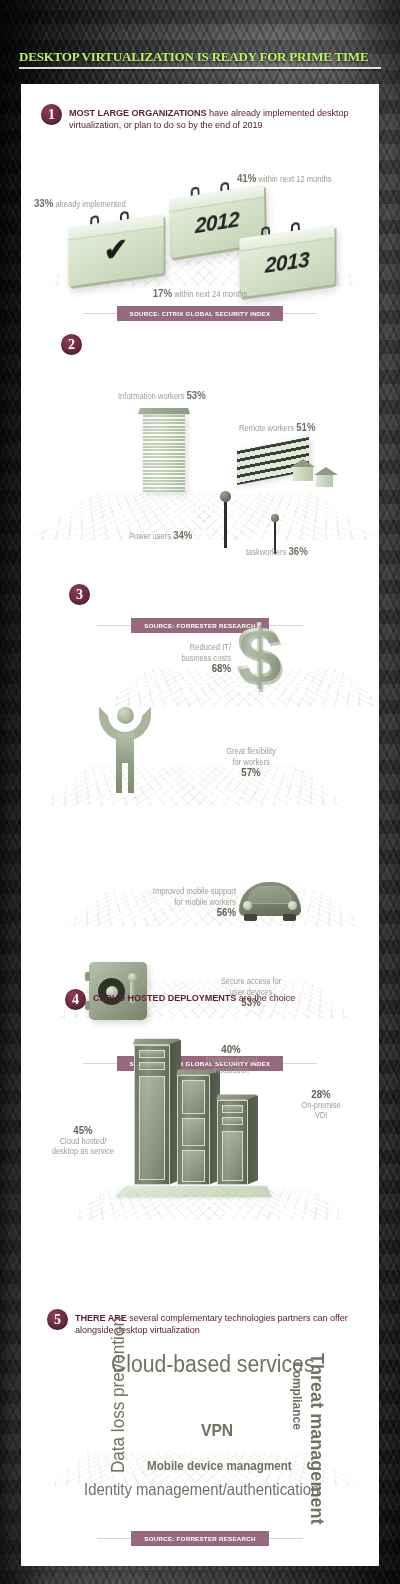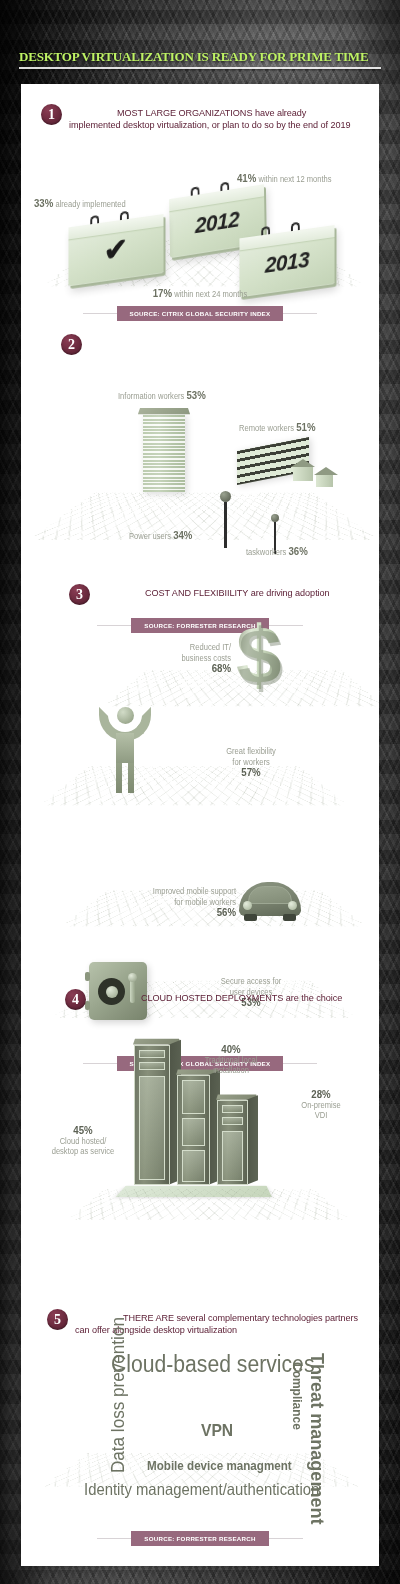--- a/index.html
+++ b/index.html
@@ -97,21 +97,21 @@
     box-shadow: inset 0 -1px 2px rgba(0,0,0,0.35);
   }
   .sec-title {
     color: #5d2137;
     font-size: 9.1px;
     line-height: 12.4px;
     font-weight: normal;
     letter-spacing: -0.05px;
     padding-top: 3px;
   }
-  .sec-title b { font-weight: normal; margin-left: 48px; }
+  .sec-title b { font-weight: bold; }
 
   
   .source-wrap {
     display: flex;
     align-items: center;
     justify-content: center;
     gap: 0;
   }
   .source-rule { width: 34px; height: 1px; background: #d8d3d6; }
   .source-badge {
@@ -491,23 +491,20 @@
     <div class="source-wrap" style="position:absolute; left:0; right:0; top:284px;">
       <div class="source-rule"></div>
       <div class="source-badge">SOURCE: FORRESTER RESEARCH</div>
       <div class="source-rule"></div>
     </div>
   </div>
 
   <div id="sec3">
     <div class="sec-head" style="padding-left:48px;">
       <div class="badge">3</div>
-      <div class="sec-title">
-        <b>COST AND FLEXIBIILITY</b><span> are driving adoption</span>
-      </div>
     </div>
 
     <div class="plane" style="left:108px; top:58px; width:230px; height:86px;"></div>
     <div class="dollar" style="left:215px; top:30px;">$</div>
     <div class="lbl rgt" style="position:absolute; left:60px; top:58px; width:150px; text-align:right;">
       <div>Reduced IT/</div>
       <div>business costs</div>
       <div class="pct dark">68%</div>
     </div>
 

